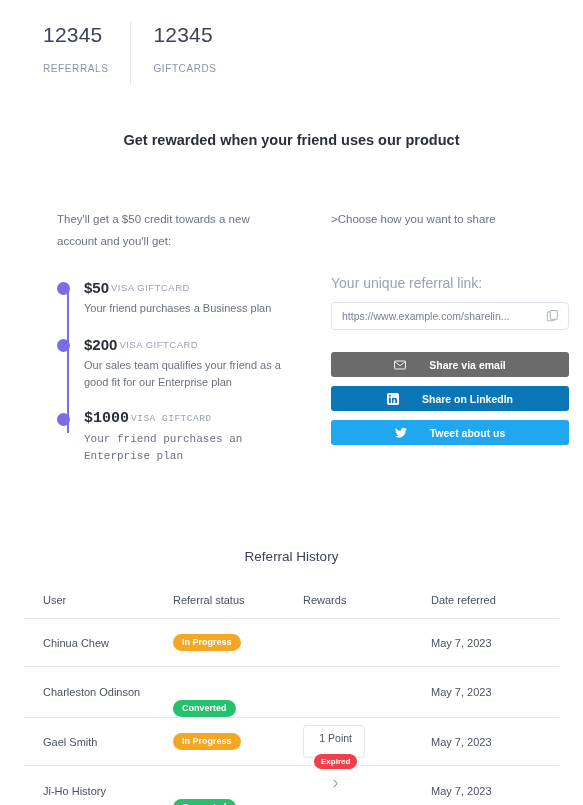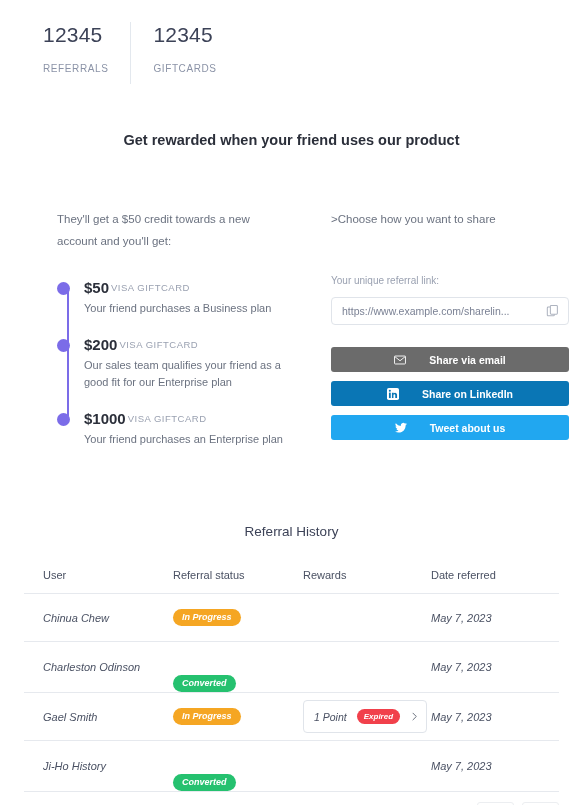--- a/index.html
+++ b/index.html
@@ -91,21 +91,21 @@
     left: 10px;
     top: 12px;
     bottom: 32px;
     width: 2px;
     background: #7b6ce8;
   }
   .tier {
     position: relative;
     margin-bottom: 19px;
   }
-  .tier:last-child { margin-bottom: 0; }
+  .tier:last-child { margin-bottom: 8px; font-family: Liberation Mono, monospace; }
   .tier-dot {
     position: absolute;
     left: -27px;
     top: 3px;
     width: 13px;
     height: 13px;
     border-radius: 50%;
     background: #7b6ce8;
   }
   .tier-head {
@@ -133,21 +133,21 @@
   }
 
   
   .share-heading {
     font-size: 11.5px;
     color: #6b7280;
     line-height: 22px;
   }
   .link-label {
     margin-top: 45px;
-    font-size: 10px;
+    font-size: 14px;
     color: #9aa1b1;
   }
   .link-row {
     margin-top: 11px;
     height: 26px;
     border: 1px solid #e0e4ea;
     border-radius: 4px;
     display: flex;
     align-items: center;
     padding: 0 8px 0 10px;
@@ -216,21 +216,20 @@
     padding: 0 0 12px 0;
     border-bottom: 1px solid #e6e9ee;
   }
   table.history-table td {
     font-size: 11px;
     color: #4a5163;
     border-bottom: 1px solid #e6e9ee;
     height: 47px;
     vertical-align: middle;
     padding: 0;
-    font-style: italic;
   }
   .c-user   { width: 130px; padding-left: 19px !important; }
   .c-status { width: 130px; }
   .c-reward { width: 128px; }
   .c-date   { width: auto; }
 
   .badge {
     display: inline-block;
     border-radius: 9px;
     padding: 3px 9px 3px 9px;
@@ -245,20 +244,21 @@
 
   .reward-chip {
     display: inline-flex;
     align-items: center;
     gap: 10px;
     border: 1px solid #e0e4ea;
     border-radius: 4px;
     background: #fff;
     padding: 6px 7px 6px 10px;
     height: 19px;
+    flex-direction: column;
   }
   .reward-points { font-size: 10.5px; color: #4a5163; }
   .chev {
     width: 9px;
     height: 9px;
     display: block;
     flex: none;
   }
 
   

